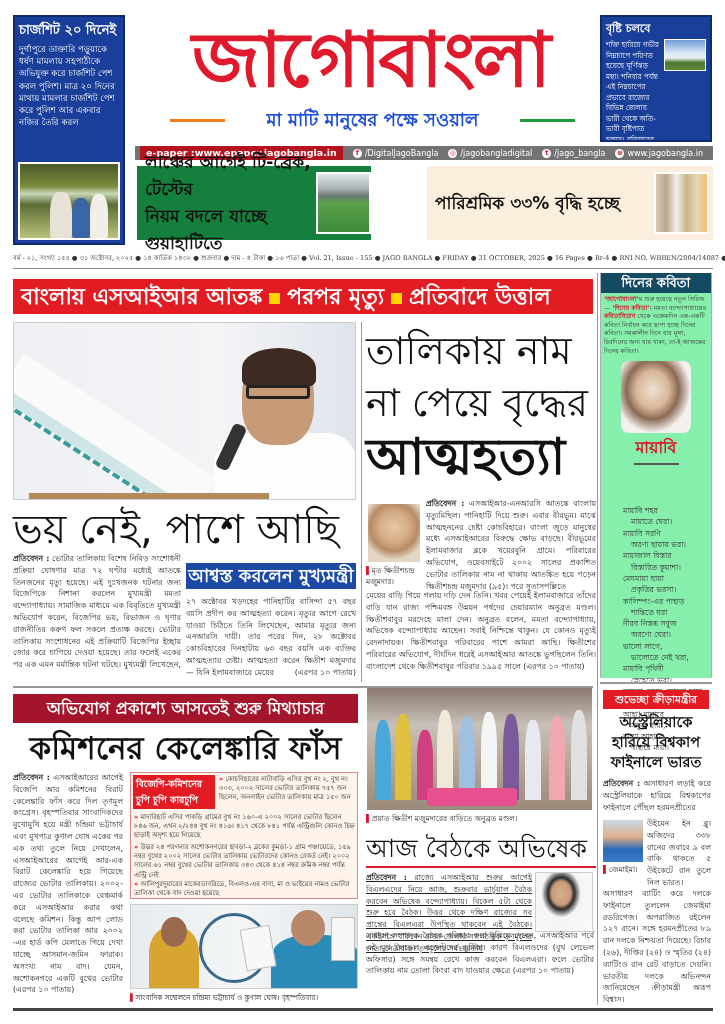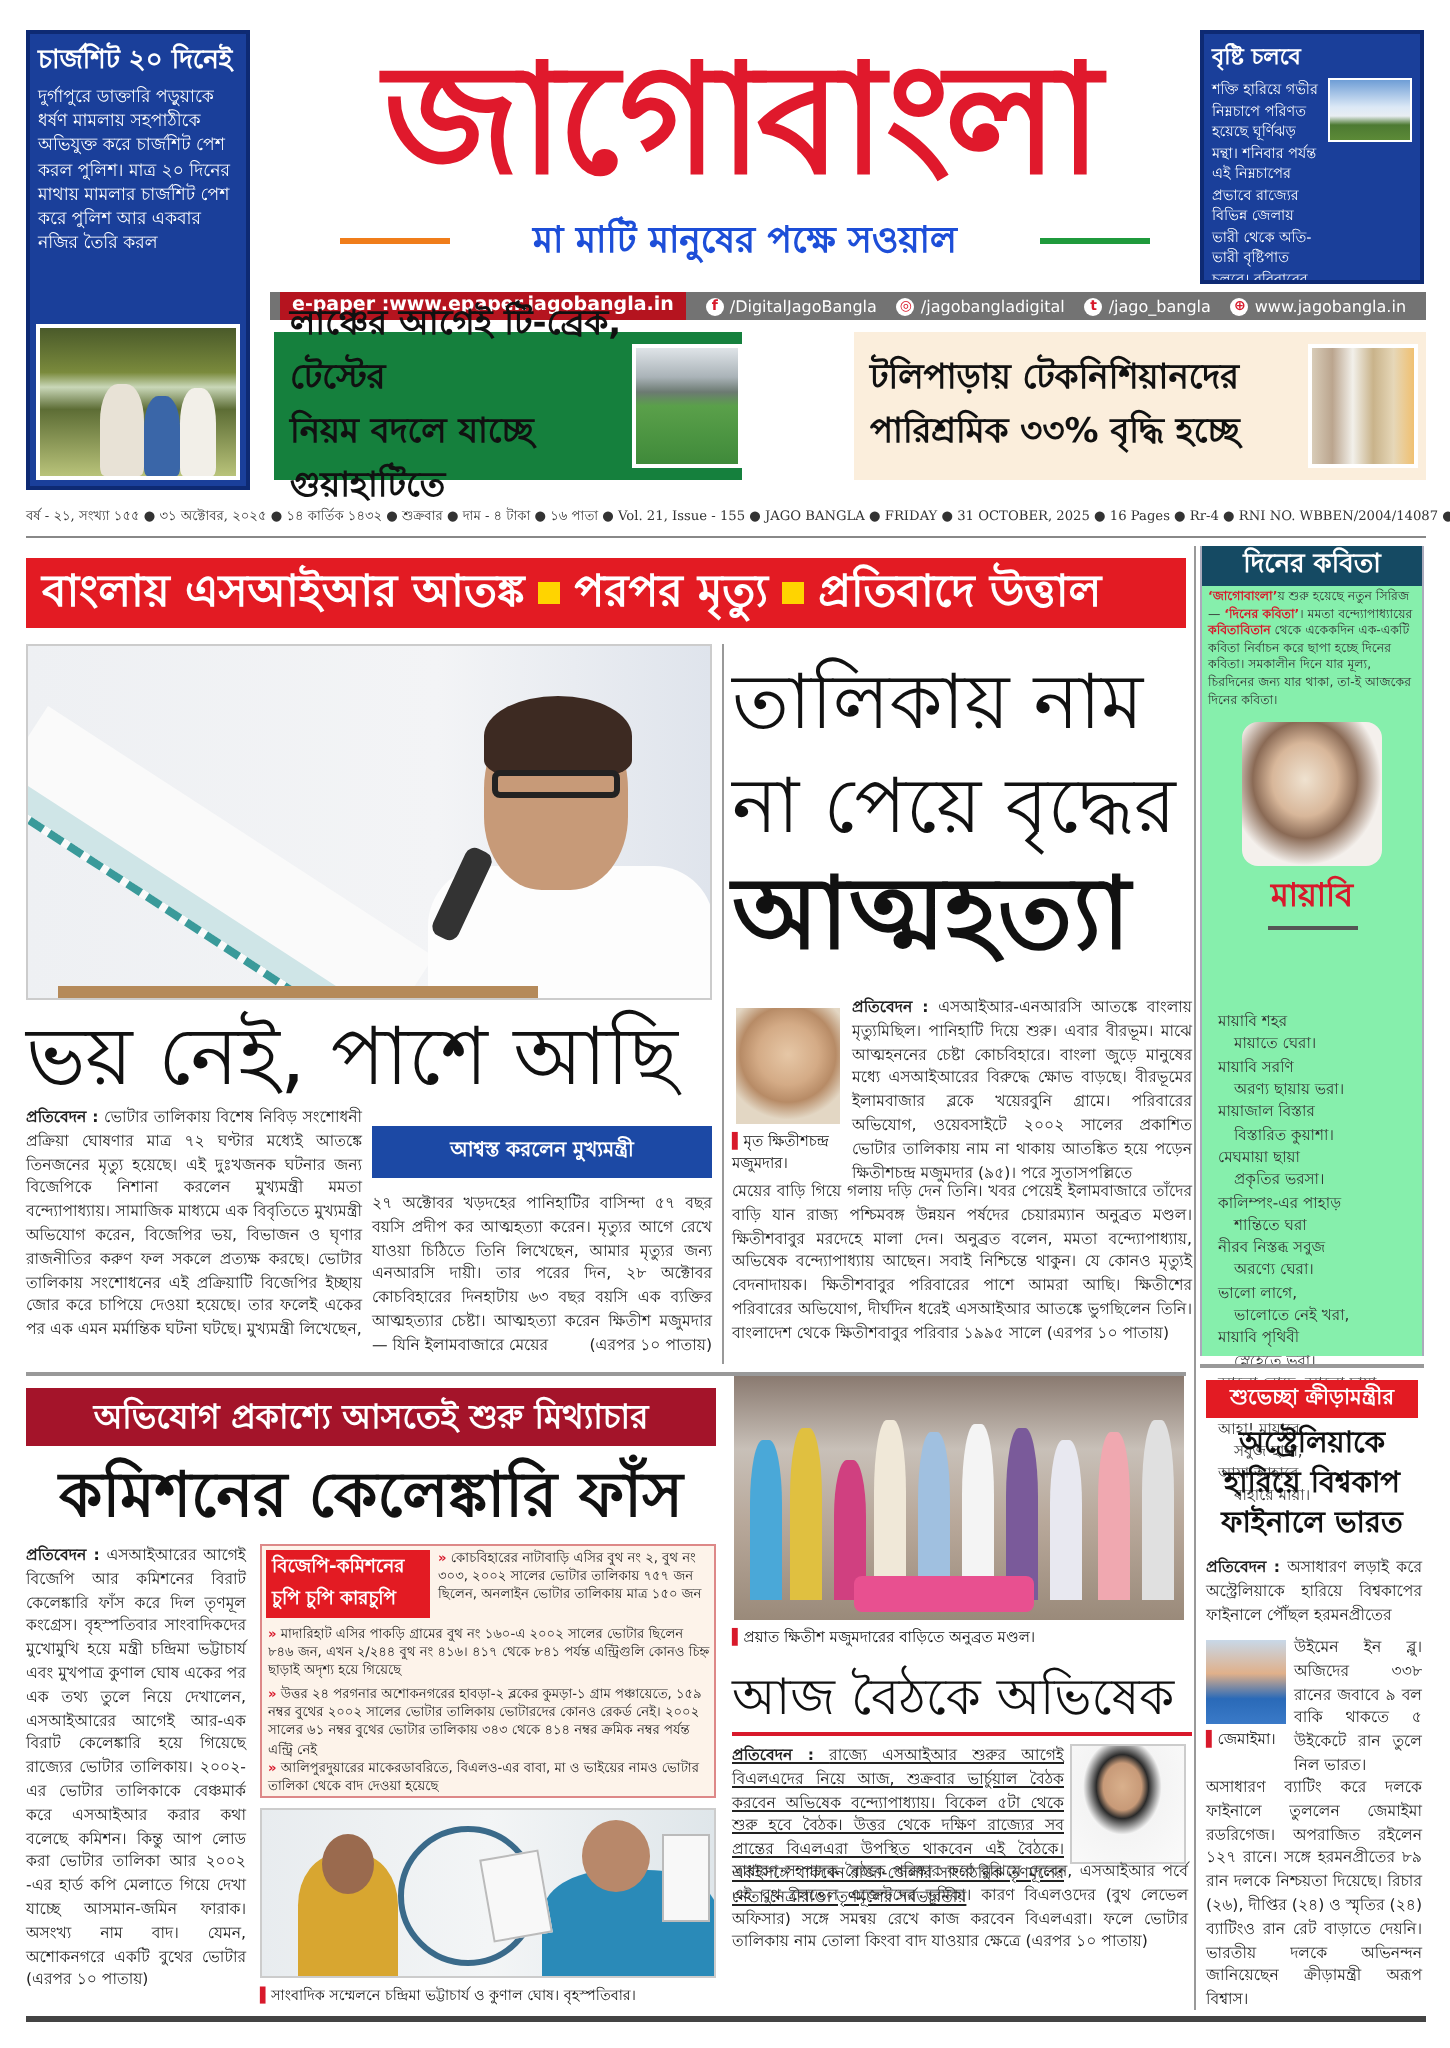--- a/index.html
+++ b/index.html
@@ -88,21 +88,21 @@
   .photo-cm .body { position: absolute; left: 200px; top: 110px; width: 143px; height: 70px; background: #fdfdfd; border-radius: 30px 30px 0 0; }
   .photo-cm .mic { position: absolute; left: 210px; top: 100px; width: 14px; height: 48px; background: #333; transform: rotate(25deg); border-radius: 5px; }
   .photo-cm .desk { position: absolute; left: 15px; bottom: 0; width: 240px; height: 6px; background: #b58a5a; }
 
   .hl-big { left: 13px; top: 505px; width: 345px; font-size: 40px; line-height: 48px; white-space: nowrap; }
   .body-text { font-size: 7.8px; line-height: 11.8px; text-align: justify; color: #222; }
   .body-text b { font-weight: bold; }
   .col-cm1 { left: 13px; top: 553px; width: 168px; }
   .sub-blue {
     left: 186px; top: 563px; width: 170px; height: 26px; background: #1c49a5; color: #fff;
-    font-size: 10px; font-weight: bold; text-align: center; line-height: 26px;
+    font-size: 18px; font-weight: bold; text-align: center; line-height: 26px;
   }
   .col-cm2 { left: 186px; top: 596px; width: 170px; }
 
   .hl-r1 { left: 366px; top: 325px; width: 230px; font-size: 38px; line-height: 52px; }
   .hl-r2 { left: 366px; top: 427px; width: 230px; font-size: 50px; line-height: 60px; font-weight: bold; }
   .photo-old {
     left: 368px; top: 504px; width: 52px; height: 58px;
     background: radial-gradient(circle at 50% 40%,#e6c7a6 0%,#d4ab86 35%,#b78b66 55%,#e3d7c4 75%);
   }
   .cap-old { left: 366px; top: 565px; width: 56px; font-size: 7.5px; line-height: 11px; }
@@ -114,21 +114,21 @@
   .poem-box { left: 600px; top: 273px; width: 112px; height: 405px; background: #86efac; border-left: 1px solid #aab; border-right: 1px solid #aab; }
   .poem-head { background: #154a63; color: #fff; font-size: 13px; font-weight: bold; text-align: center; height: 20px; line-height: 20px; }
   .poem-intro { font-size: 6.2px; line-height: 8.6px; padding: 2px 3px; color: #333; }
   .poem-intro .red { color: #d8192b; font-weight: bold; }
   .poem-photo {
     margin: 4px auto 0; width: 70px; height: 72px; border-radius: 8px;
     background: radial-gradient(ellipse at 45% 40%,#efe2d0 0%,#d8b79a 30%,#8a6a55 48%,#f4f0ec 70%);
   }
   .poem-title { text-align: center; color: #d8192b; font-size: 16px; font-weight: bold; margin-top: 2px; }
   .poem-rule { width: 45px; height: 2px; background: #555; margin: 1px auto 4px; }
-  .poem-lines { font-size: 7.6px; line-height: 11.3px; padding-left: 8px; color: #333; margin-top: 40px; }
+  .poem-lines { font-size: 7.6px; line-height: 11.3px; padding-left: 22px; color: #333; margin-top: 40px; }
   .poem-lines div:nth-child(odd) { padding-left: 0; }
   .poem-lines div:nth-child(even) { padding-left: 8px; }
 
   
   .rule-thick { left: 13px; height: 2px; background: #999; }
   .kicker-maroon {
     left: 13px; top: 694px; width: 345px; height: 29px; background: #a4142a; color: #fff;
     font-size: 16.5px; font-weight: bold; line-height: 29px; text-align: center; white-space: nowrap;
   }
   .hl-commission { left: 13px; top: 727px; width: 345px; font-size: 31px; font-weight: bold; line-height: 42px; white-space: nowrap; text-align: center; }
@@ -236,21 +236,20 @@
 
 <div class="abs teaser teaser-1">
   <div class="t-text">
     <div>লাঞ্চের আগেই টি-ব্রেক, টেস্টের</div>
     <div>নিয়ম বদলে যাচ্ছে গুয়াহাটিতে</div>
   </div>
   <div class="t-photo photo-cricket" style="margin-left:auto;"></div>
 </div>
 <div class="abs teaser teaser-2">
   <div class="t-text">
-    <div>টলিপাড়ায় টেকনিশিয়ানদের</div>
     <div>পারিশ্রমিক ৩৩% বৃদ্ধি হচ্ছে</div>
   </div>
   <div class="t-photo photo-group" style="margin-left:auto;margin-right:4px;"></div>
 </div>
 
 <div class="abs dateline">বর্ষ - ২১, সংখ্যা ১৫৫ ● ৩১ অক্টোবর, ২০২৫ ● ১৪ কার্তিক ১৪৩২ ● শুক্রবার ● দাম - ৪ টাকা ● ১৬ পাতা ● Vol. 21, Issue - 155 ● JAGO BANGLA ● FRIDAY ● 31 OCTOBER, 2025 ● 16 Pages ● Rr-4 ● RNI NO. WBBEN/2004/14087 ● KOLKATA</div>
 <div class="abs rule" style="left:13px;top:268px;width:700px;"></div>
 
 <div class="abs kicker-red">
   <span>বাংলায় এসআইআর আতঙ্ক</span><span class="sq"></span><span>পরপর মৃত্যু</span><span class="sq"></span><span>প্রতিবাদে উত্তাল</span>

